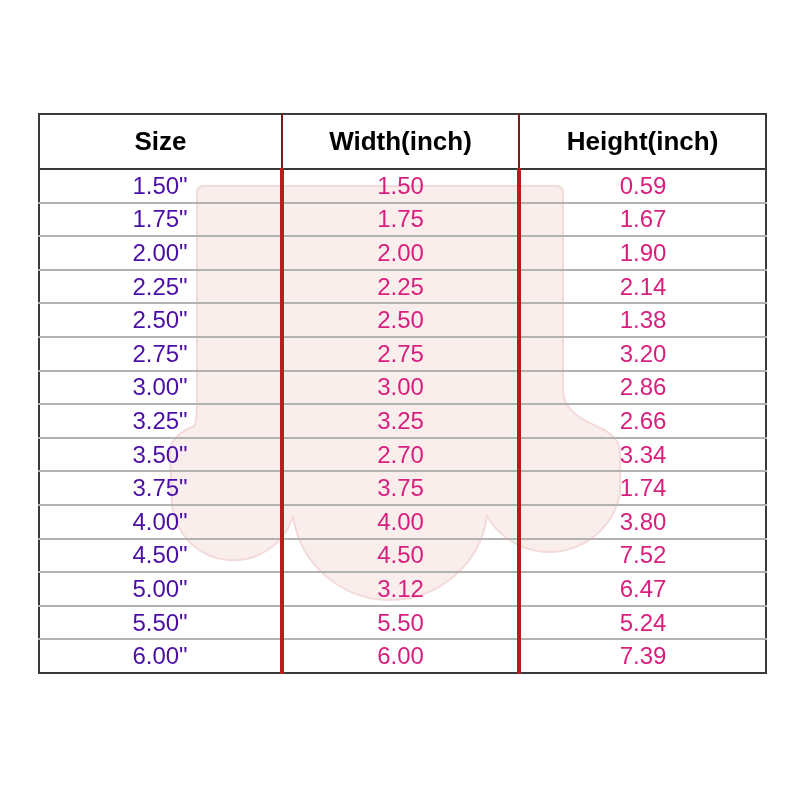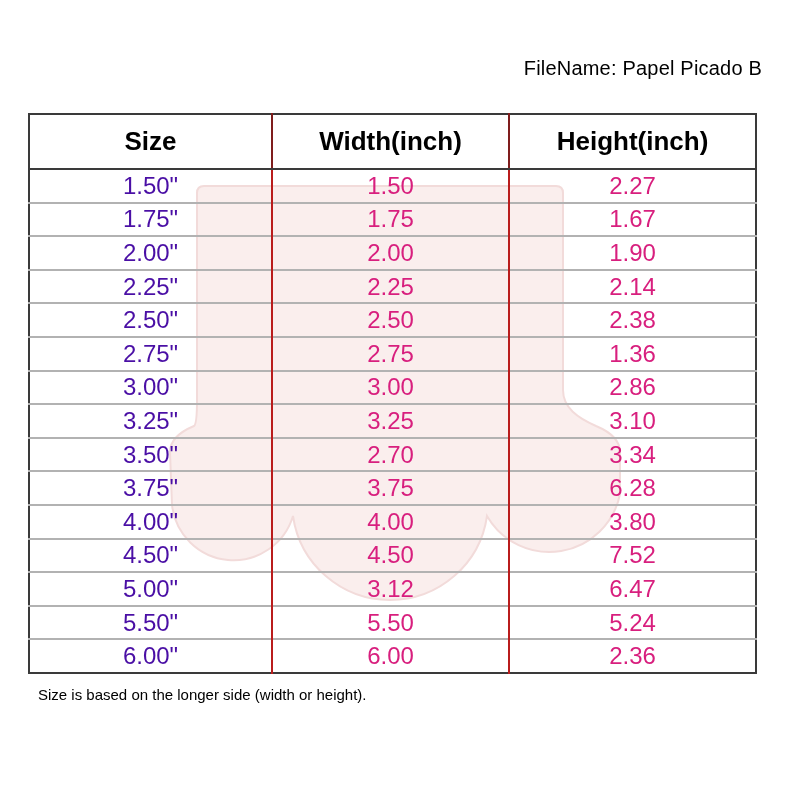--- a/index.html
+++ b/index.html
@@ -29,21 +29,21 @@
     top: 57px;
     right: 38px;
     font-size: 20px;
     color: #000000;
     z-index: 2;
     letter-spacing: 0.2px;
   }
 
   .table-wrap {
     position: absolute;
-    left: 28px;
+    left: 38px;
     top: 113px;
     width: 727px;
     z-index: 1;
   }
   table.size-table {
     width: 727px;
     border-collapse: collapse;
     table-layout: fixed;
     background: transparent;
     border: 2px solid #3a3a3a;
@@ -60,21 +60,21 @@
     background: transparent;
     padding: 0;
   }
   table.size-table th:first-child { border-left: none; }
   table.size-table td {
     height: 31.6px;
     font-size: 24px;
     text-align: center;
     vertical-align: middle;
     border-top: 2px solid #b2b2b2;
-    border-left: 2px solid #b91c1c;
+    border-left: 4px solid #b91c1c;
     background: transparent;
     padding: 0;
     line-height: 1;
   }
   table.size-table td:first-child { border-left: none; }
   table.size-table tbody tr:first-child td { border-top: none; }
 
   td.col-size   { color: var(--size-color, #4a0fa5); }
   td.col-width  { color: var(--value-color, #d81f7e); }
   td.col-height { color: var(--value-color, #d81f7e); }
@@ -105,86 +105,85 @@
              A 98 98 0 0 1 293 516
              A 62 62 0 0 1 172 505
              L 170 452
              Q 170 436 194 426
              C 197 424 197 410 197 400
              L 197 193
              Q 197 186 204 186
              Z" fill="var(--wm-fill, #faeeed)" stroke="var(--wm-edge, #f2dbda)" stroke-width="2"></path>
   </svg>
 
-  <div class="filename">FileName: Papel Picado B</div>
 
   <div class="table-wrap">
     <table class="size-table">
       <colgroup>
         <col style="width:243px">
         <col style="width:237px">
         <col style="width:247px">
       </colgroup>
       <thead>
         <tr>
           <th>Size</th>
           <th>Width(inch)</th>
           <th>Height(inch)</th>
         </tr>
       </thead>
       <tbody>
           <tr>
             <td class="col-size">1.50"</td>
             <td class="col-width">1.50</td>
-            <td class="col-height">2.27</td>
+            <td class="col-height">0.59</td>
           </tr>
           <tr>
             <td class="col-size">1.75"</td>
             <td class="col-width">1.75</td>
             <td class="col-height">1.67</td>
           </tr>
           <tr>
             <td class="col-size">2.00"</td>
             <td class="col-width">2.00</td>
             <td class="col-height">1.90</td>
           </tr>
           <tr>
             <td class="col-size">2.25"</td>
             <td class="col-width">2.25</td>
             <td class="col-height">2.14</td>
           </tr>
           <tr>
             <td class="col-size">2.50"</td>
             <td class="col-width">2.50</td>
-            <td class="col-height">2.38</td>
+            <td class="col-height">1.38</td>
           </tr>
           <tr>
             <td class="col-size">2.75"</td>
             <td class="col-width">2.75</td>
-            <td class="col-height">1.36</td>
+            <td class="col-height">3.20</td>
           </tr>
           <tr>
             <td class="col-size">3.00"</td>
             <td class="col-width">3.00</td>
             <td class="col-height">2.86</td>
           </tr>
           <tr>
             <td class="col-size">3.25"</td>
             <td class="col-width">3.25</td>
-            <td class="col-height">3.10</td>
+            <td class="col-height">2.66</td>
           </tr>
           <tr>
             <td class="col-size">3.50"</td>
             <td class="col-width">2.70</td>
             <td class="col-height">3.34</td>
           </tr>
           <tr>
             <td class="col-size">3.75"</td>
             <td class="col-width">3.75</td>
-            <td class="col-height">6.28</td>
+            <td class="col-height">1.74</td>
           </tr>
           <tr>
             <td class="col-size">4.00"</td>
             <td class="col-width">4.00</td>
             <td class="col-height">3.80</td>
           </tr>
           <tr>
             <td class="col-size">4.50"</td>
             <td class="col-width">4.50</td>
             <td class="col-height">7.52</td>
@@ -195,21 +194,20 @@
             <td class="col-height">6.47</td>
           </tr>
           <tr>
             <td class="col-size">5.50"</td>
             <td class="col-width">5.50</td>
             <td class="col-height">5.24</td>
           </tr>
           <tr>
             <td class="col-size">6.00"</td>
             <td class="col-width">6.00</td>
-            <td class="col-height">2.36</td>
+            <td class="col-height">7.39</td>
           </tr>
         </tbody>
     </table>
   </div>
 
-  <div class="footnote">Size is based on the longer side (width or height).</div>
 
 </div>
 
 </body></html>

